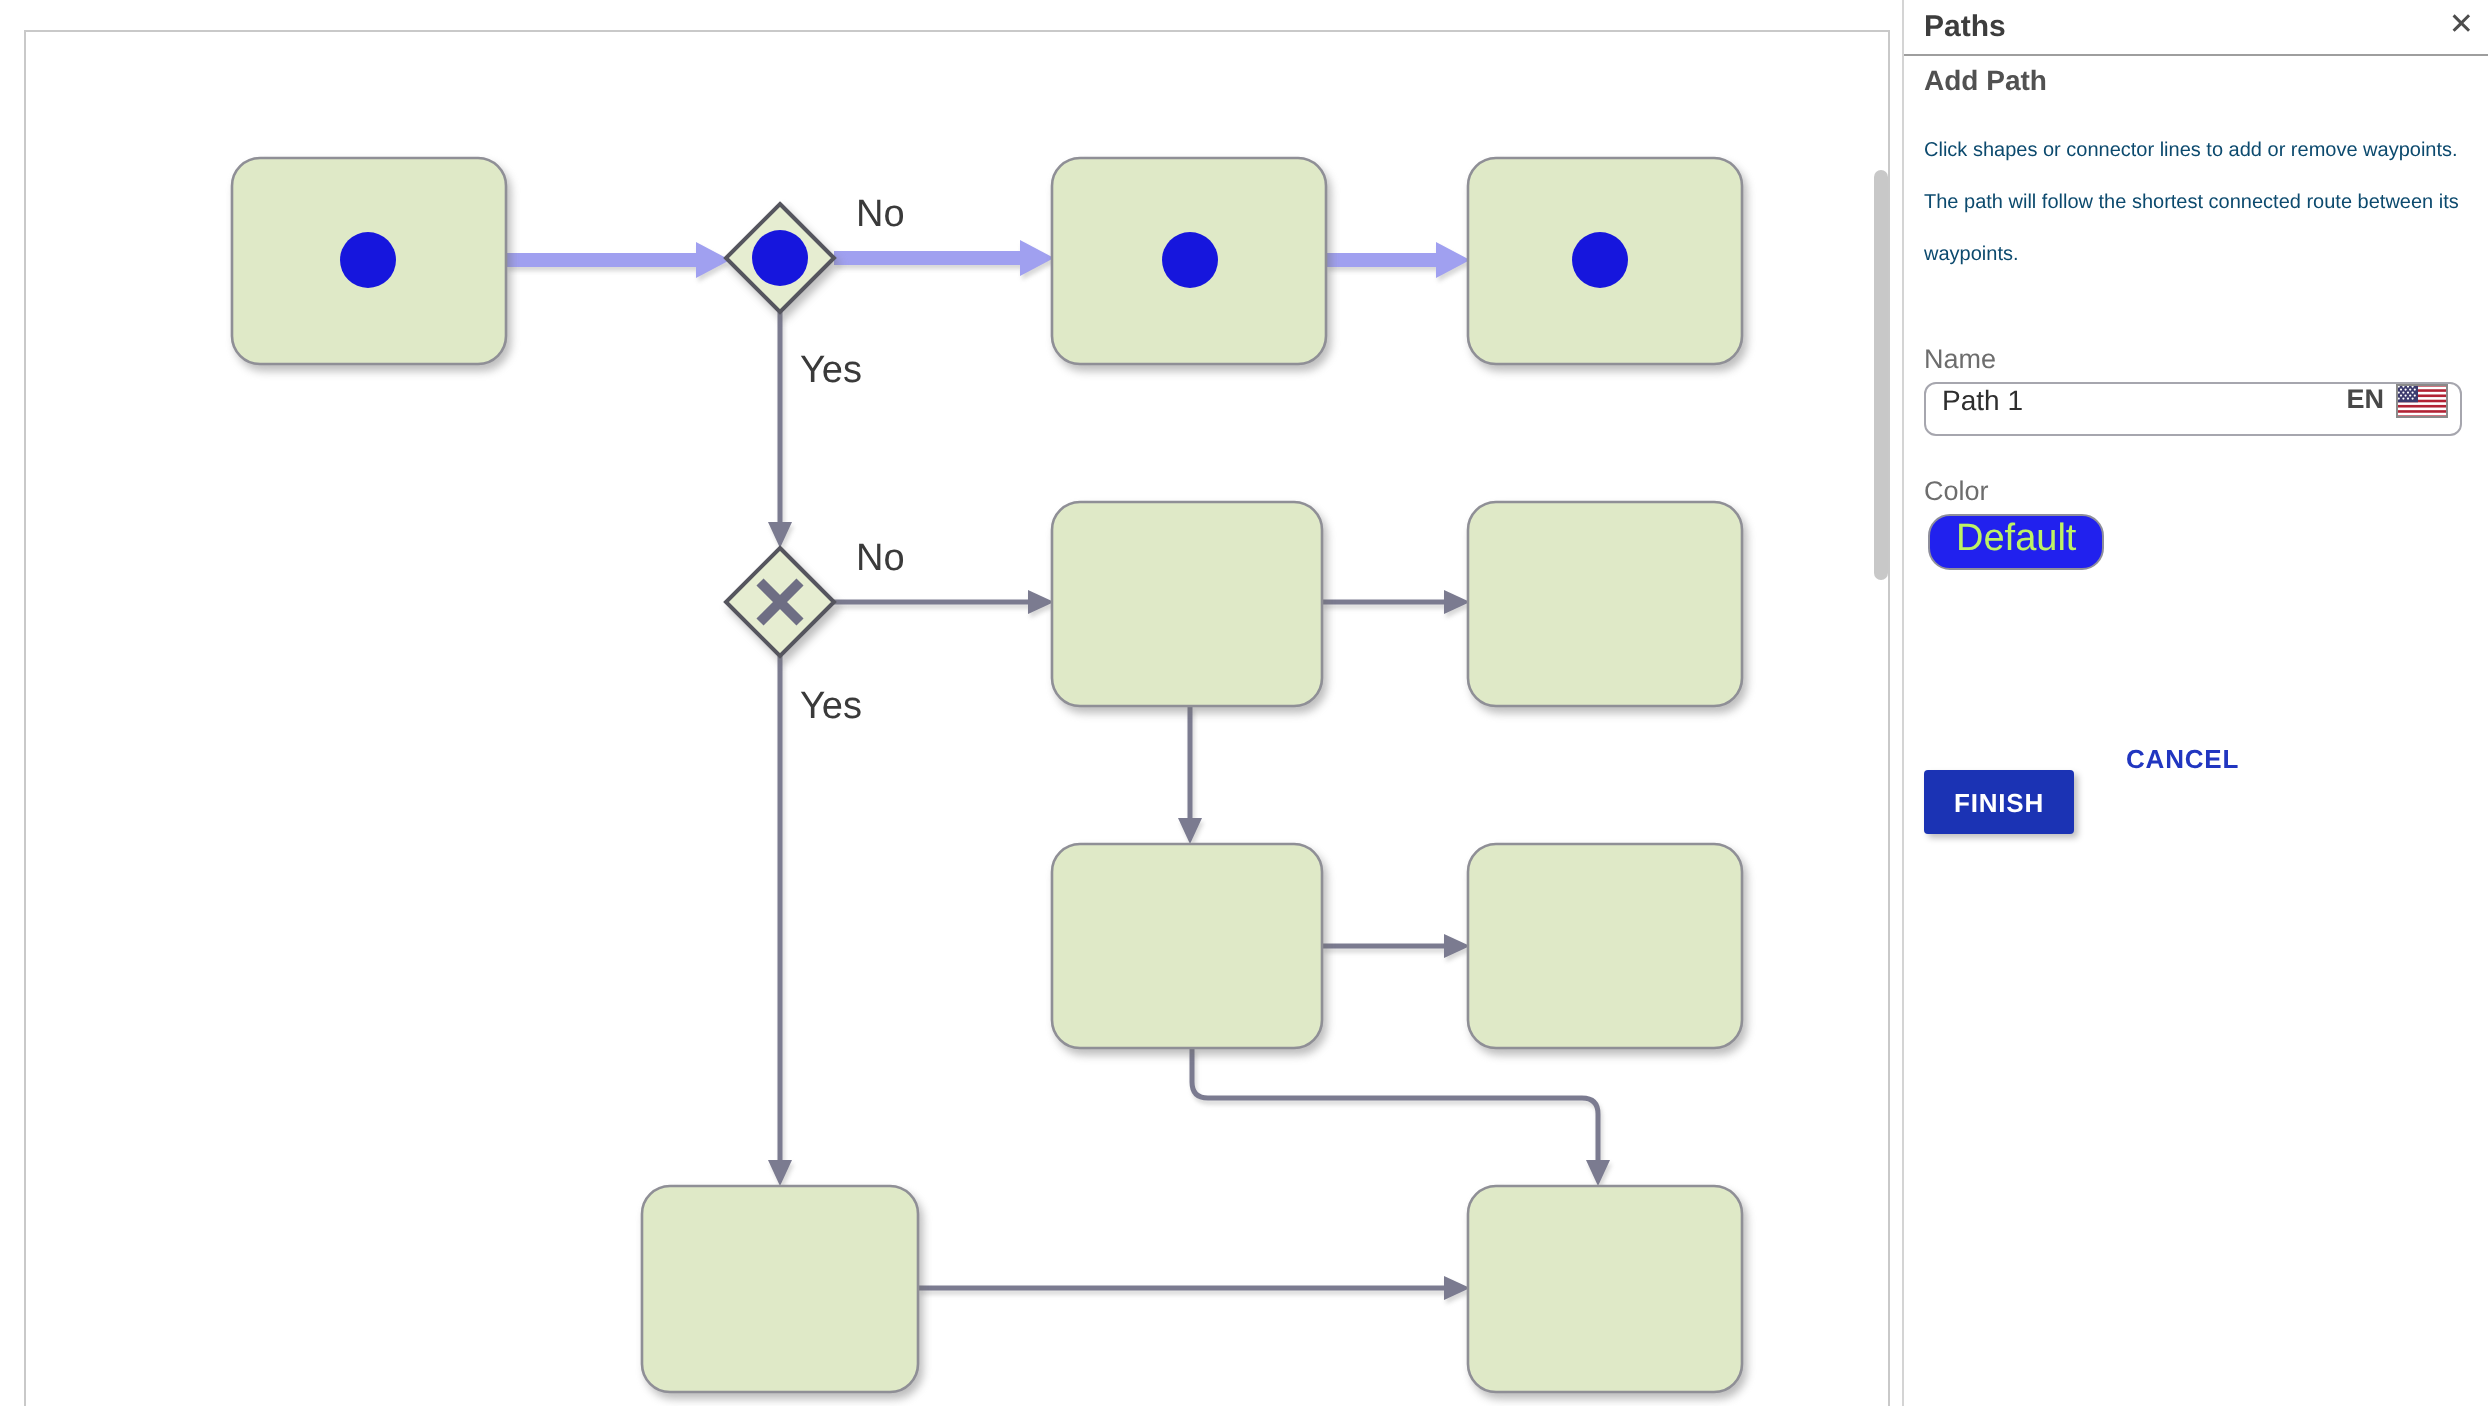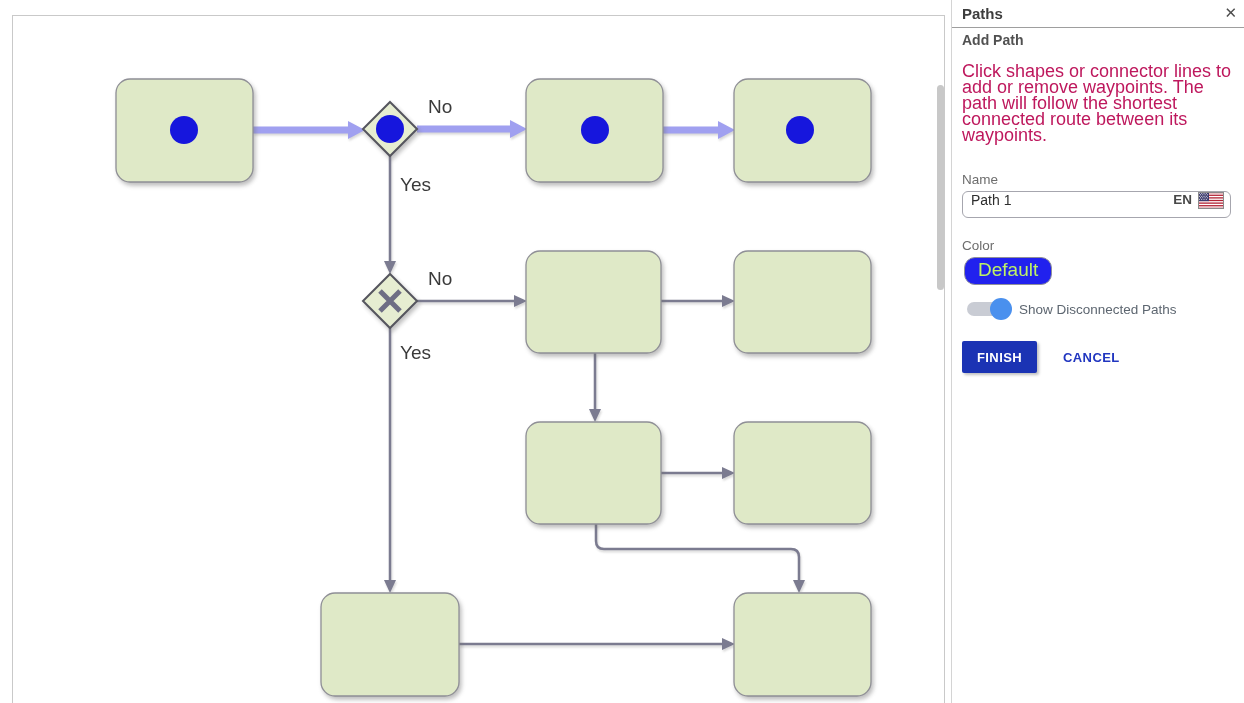--- a/index.html
+++ b/index.html
@@ -45,21 +45,21 @@
   .panel-close {
     position: absolute; right: 7px; top: 4px; font-size: 15px; color: #4d4d4d;
     cursor: pointer; line-height: 18px;
   }
   .section-title {
     position: absolute; left: 10px; top: 32px;
     font-size: 14px; font-weight: bold; color: #515151;
   }
   .panel-desc {
     position: absolute; left: 10px; top: 63px; width: 278px;
-    font-size: 18px; line-height: 16px; color: #be185d;
+    font-size: 10px; line-height: 26px; color: #0c4a6e;
   }
   .field-label { position: absolute; left: 10px; font-size: 13.5px; color: #6d6d6d; }
   .label-name { top: 172px; }
   .label-color { top: 238px; }
   .name-box {
     position: absolute; left: 10px; top: 191px; width: 269px; height: 27px;
     border: 1px solid #a6a6ae; border-radius: 6px; background: #fff;
     display: flex; align-items: flex-start; padding: 0 6px 0 8px;
   }
   .name-input {
@@ -86,20 +86,21 @@
     position: absolute; left: 23px; top: 0; width: 22px; height: 22px;
     background: #4a90ee; border-radius: 50%;
   }
   .toggle-label { font-size: 13.5px; color: #5d6670; margin-left: 9px; }
   .btn-row { position: absolute; left: 10px; top: 341px; display: flex; align-items: center; }
   .finish-btn {
     background: #1b33b4; color: #fff; border: none; height: 32px; padding: 0 15px;
     font-family: "Liberation Sans", sans-serif; font-size: 13px; font-weight: bold;
     letter-spacing: 0.4px; border-radius: 2px; cursor: pointer;
     box-shadow: 2px 2px 3px rgba(0,0,0,0.25);
+    margin-top: 44px;
   }
   .cancel-btn {
     margin-left: 26px; background: none; border: none; color: #2136c0;
     font-family: "Liberation Sans", sans-serif; font-size: 13px; font-weight: bold;
     letter-spacing: 0.4px; cursor: pointer;
   }
 </style>
 </head>
 <body>
 
@@ -235,27 +236,20 @@
             <circle cx="6.0" cy="7.3" r="0.55"></circle>
             <circle cx="8.3" cy="7.3" r="0.55"></circle>
         </g>
         <rect x="0.5" y="0.5" width="25" height="16" fill="none" stroke="#8a8a8a" stroke-width="1"></rect>
       </svg>
     </div>
 
     <div class="field-label label-color">Color</div>
     <div class="color-pill">Default</div>
 
-    <div class="toggle-row">
-      <div class="switch">
-        <div class="switch-track"></div>
-        <div class="switch-knob"></div>
-      </div>
-      <div class="toggle-label">Show Disconnected Paths</div>
-    </div>
 
     <div class="btn-row">
       <button class="finish-btn">FINISH</button>
       <button class="cancel-btn">CANCEL</button>
     </div>
   </div>
 
 </div>
 
 </body></html>

